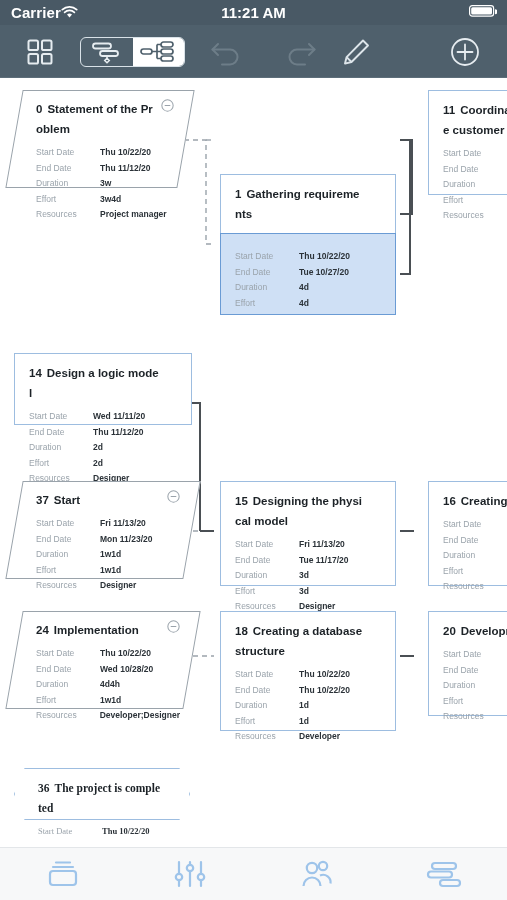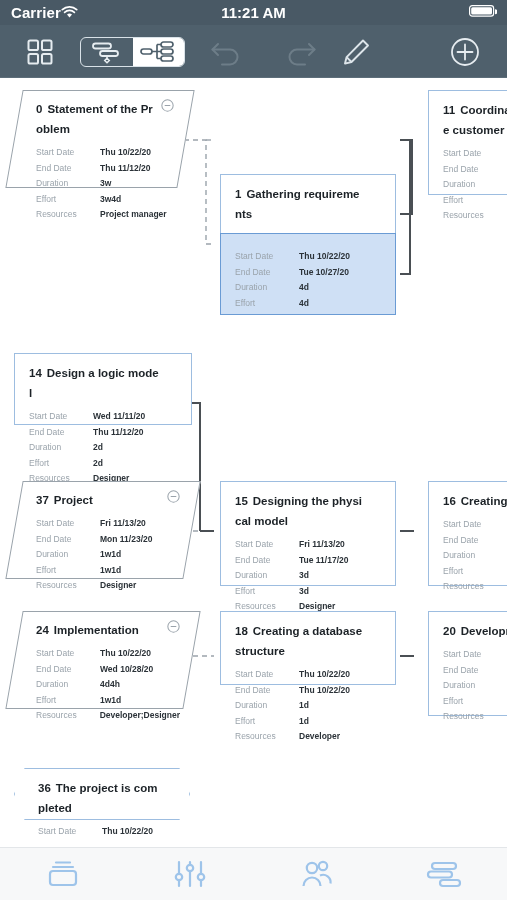--- a/index.html
+++ b/index.html
@@ -73,21 +73,21 @@
   .card.para .shape {
     position: absolute; inset: 0;
     border: 1.3px solid #9aa3ab;
     background: #ffffff;
     transform: skewX(-10deg);
     transform-origin: center;
   }
   .card.para .inner { padding-left: 22px; }
 
   
-  .card.hex { background: transparent; }
+  .card.hex { background: transparent; font-family: Liberation Serif, serif; }
   .card.hex .shape {
     position: absolute; inset: 0;
     border: 1.3px solid #9dbde0;
     background: #ffffff;
     clip-path: polygon(6% 0, 94% 0, 100% 50%, 94% 100%, 6% 100%, 0 50%);
   }
   .card.hex .inner { padding-left: 24px; padding-top: 10px; }
 
   .collapse {
     position: absolute; top: 9px; right: 12px; width: 13px; height: 13px;
@@ -339,21 +339,21 @@
               <div class="row">
                 <span class="k">Resources</span>
                 <span class="v">Designer</span>
               </div>
             </div>
           </div>
         </div>
         <div class="card para" style="left: 14px; top: 403px; width: 178px; height: 98px;">
           <div class="shape"></div>
           <div class="inner">
-            <div class="card-title"><span class="card-num">37</span><span>Project</span></div>
+            <div class="card-title"><span class="card-num">37</span><span>Start</span></div>
             <div class="rows">
               <div class="row">
                 <span class="k">Start Date</span>
                 <span class="v">Fri 11/13/20</span>
               </div>
               <div class="row">
                 <span class="k">End Date</span>
                 <span class="v">Mon 11/23/20</span>
               </div>
               <div class="row">
@@ -449,21 +449,21 @@
                 <span class="k">Resources</span>
                 <span class="v">Developer;Designer</span>
               </div>
             </div>
           </div>
           <svg class="collapse" viewBox="0 0 14 14">
             <circle cx="7" cy="7" r="6.1" fill="none" stroke="#9aa3ab" stroke-width="1.1"></circle>
             <path d="M4 7 h6" stroke="#9aa3ab" stroke-width="1.1"></path>
           </svg>
         </div>
-        <div class="card rect" style="left: 220px; top: 533px; width: 176px; height: 74px;">
+        <div class="card rect" style="left: 220px; top: 533px; width: 176px; height: 120px;">
           <div class="inner">
             <div class="card-title"><span class="card-num">18</span><span>Creating a database structure</span></div>
             <div class="rows">
               <div class="row">
                 <span class="k">Start Date</span>
                 <span class="v">Thu 10/22/20</span>
               </div>
               <div class="row">
                 <span class="k">End Date</span>
                 <span class="v">Thu 10/22/20</span>

